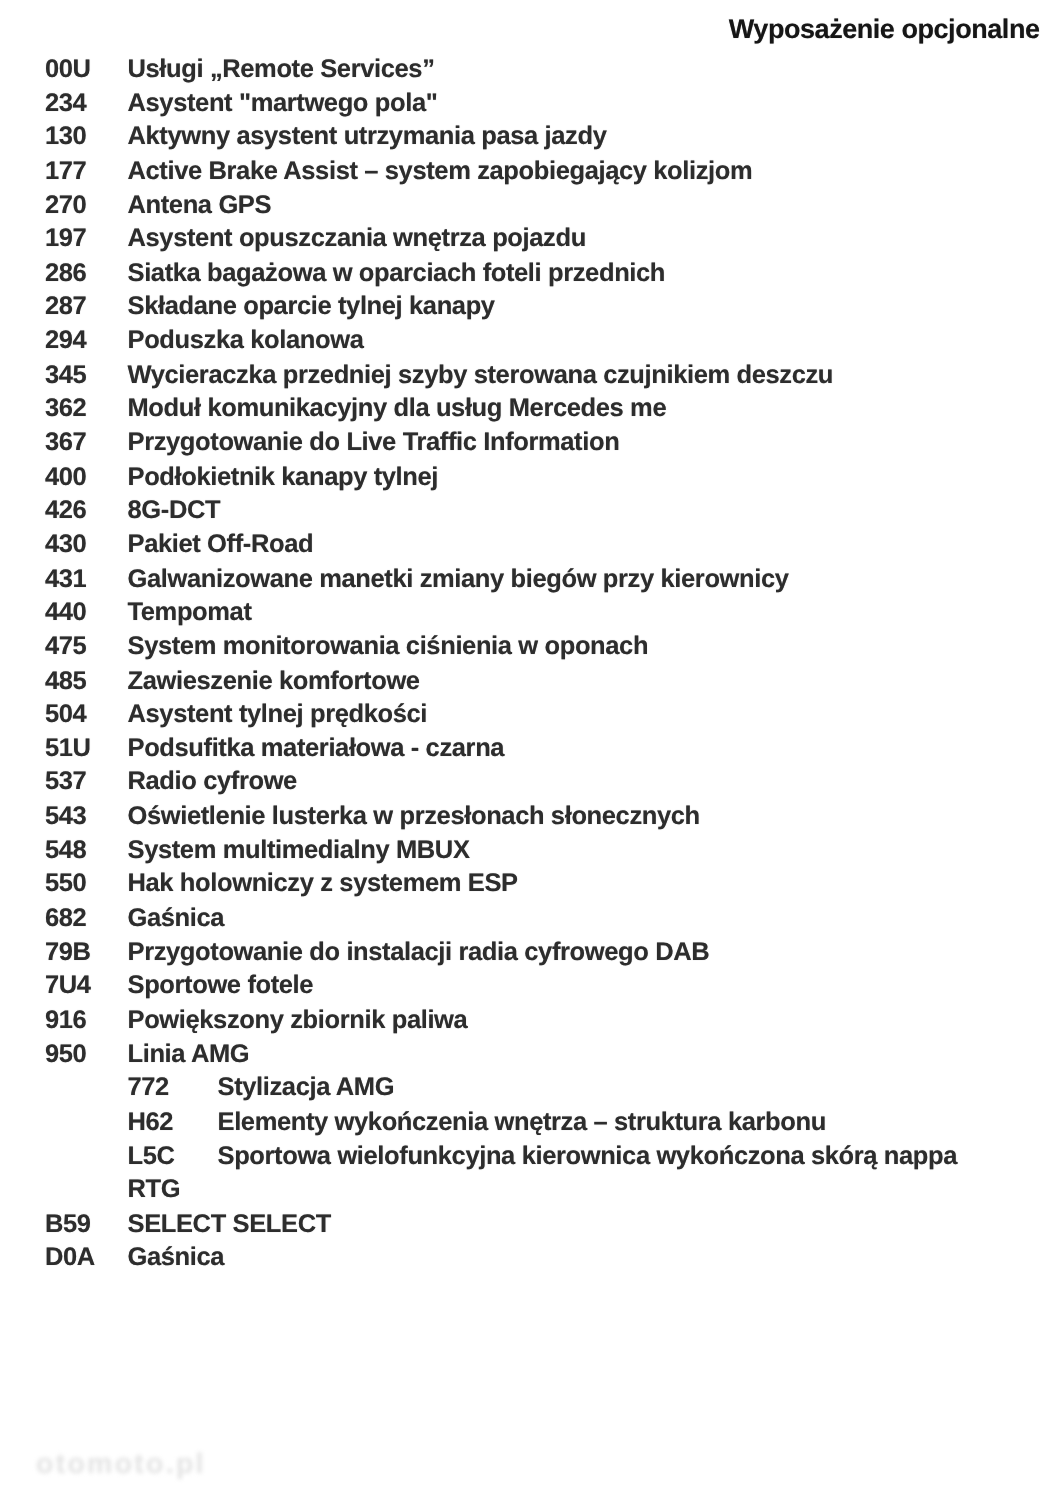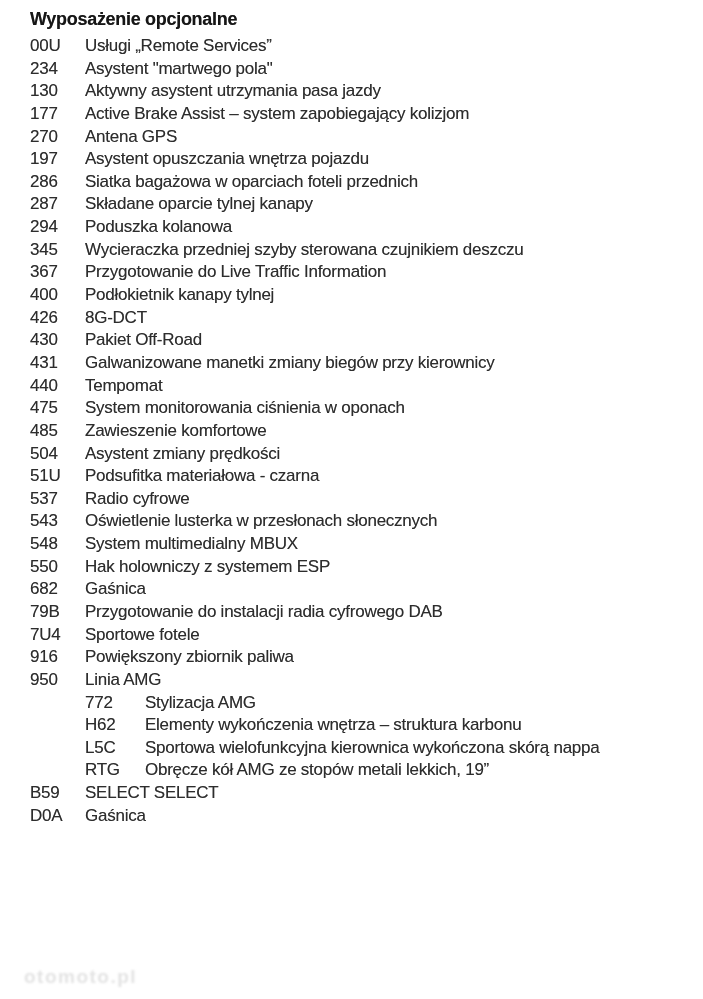--- a/index.html
+++ b/index.html
@@ -18,33 +18,35 @@
     padding: 8px 10px 0 30px;
   }
   .doc-title {
     font-size: 18px;
     font-weight: bold;
     color: #161616;
     line-height: 22px;
     margin: 0 0 5px 0;
     letter-spacing: -0.3px;
     text-shadow: 0 0 0.5px rgba(22,22,22,0.55);
+    text-align: right;
   }
   .equipment-list {
     font-size: 17px;
     color: #2d2d2d;
     letter-spacing: -0.25px;
   }
   .row {
     display: flex;
-    align-items: flex-end;
+    align-items: flex-start;
     line-height: 22.65px;
     height: 22.65px;
     white-space: nowrap;
     text-shadow: 0 0 0.5px rgba(45,45,45,0.5);
+    font-weight: bold;
   }
   .row .code {
     flex: none;
     width: 55px;
   }
   .row.sub {
     padding-left: 55px;
   }
   .row.sub .code {
     width: 60px;
@@ -104,20 +106,24 @@
       </div>
       <div class="row">
         <span class="code">294</span>
         <span class="label">Poduszka kolanowa</span>
       </div>
       <div class="row">
         <span class="code">345</span>
         <span class="label">Wycieraczka przedniej szyby sterowana czujnikiem deszczu</span>
       </div>
       <div class="row">
+        <span class="code">362</span>
+        <span class="label">Moduł komunikacyjny dla usług Mercedes me</span>
+      </div>
+      <div class="row">
         <span class="code">367</span>
         <span class="label">Przygotowanie do Live Traffic Information</span>
       </div>
       <div class="row">
         <span class="code">400</span>
         <span class="label">Podłokietnik kanapy tylnej</span>
       </div>
       <div class="row">
         <span class="code">426</span>
         <span class="label">8G-DCT</span>
@@ -137,21 +143,21 @@
       <div class="row">
         <span class="code">475</span>
         <span class="label">System monitorowania ciśnienia w oponach</span>
       </div>
       <div class="row">
         <span class="code">485</span>
         <span class="label">Zawieszenie komfortowe</span>
       </div>
       <div class="row">
         <span class="code">504</span>
-        <span class="label">Asystent zmiany prędkości</span>
+        <span class="label">Asystent tylnej prędkości</span>
       </div>
       <div class="row">
         <span class="code">51U</span>
         <span class="label">Podsufitka materiałowa - czarna</span>
       </div>
       <div class="row">
         <span class="code">537</span>
         <span class="label">Radio cyfrowe</span>
       </div>
       <div class="row">
@@ -193,21 +199,20 @@
       <div class="row sub">
         <span class="code">H62</span>
         <span class="label">Elementy wykończenia wnętrza – struktura karbonu</span>
       </div>
       <div class="row sub">
         <span class="code">L5C</span>
         <span class="label">Sportowa wielofunkcyjna kierownica wykończona skórą nappa</span>
       </div>
       <div class="row sub">
         <span class="code">RTG</span>
-        <span class="label">Obręcze kół AMG ze stopów metali lekkich, 19”</span>
       </div>
       <div class="row">
         <span class="code">B59</span>
         <span class="label">SELECT SELECT</span>
       </div>
       <div class="row">
         <span class="code">D0A</span>
         <span class="label">Gaśnica</span>
       </div>
     </div>

